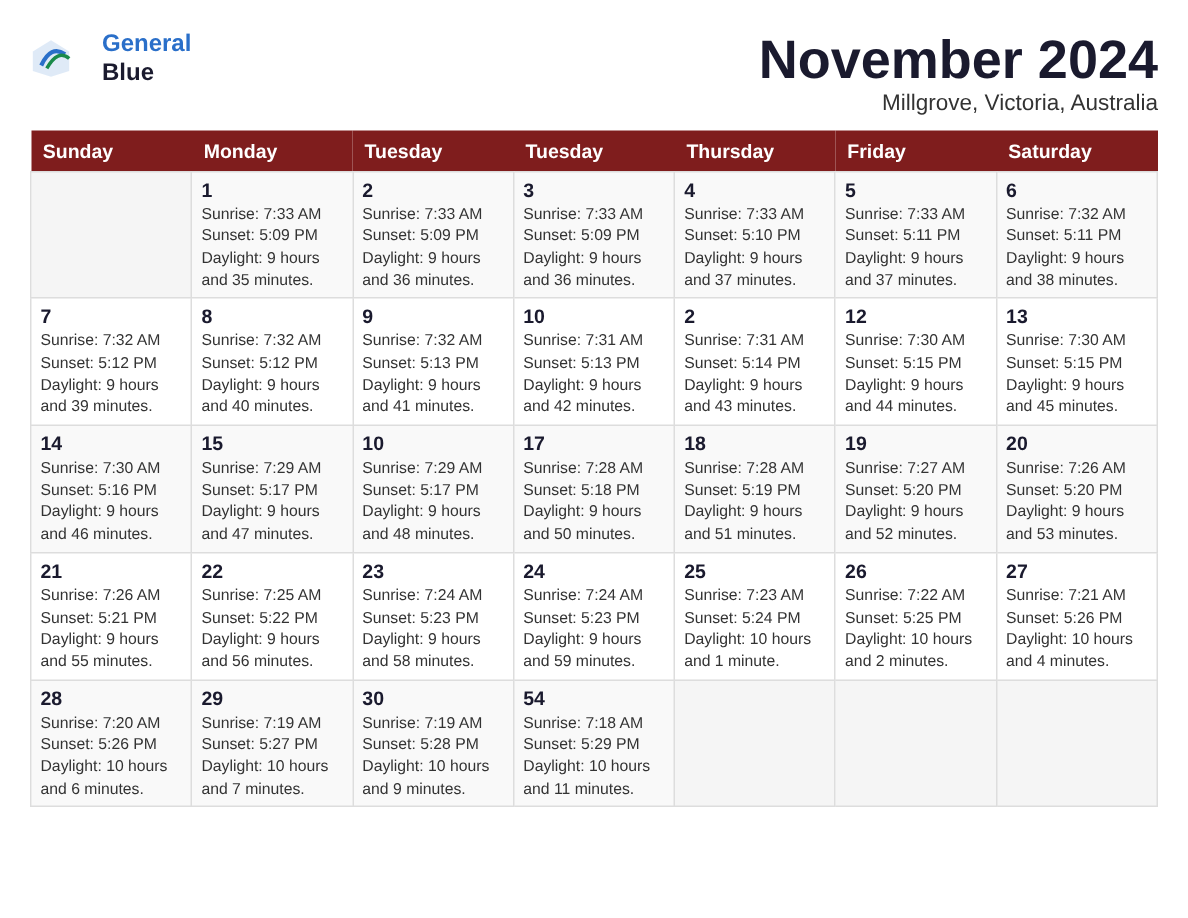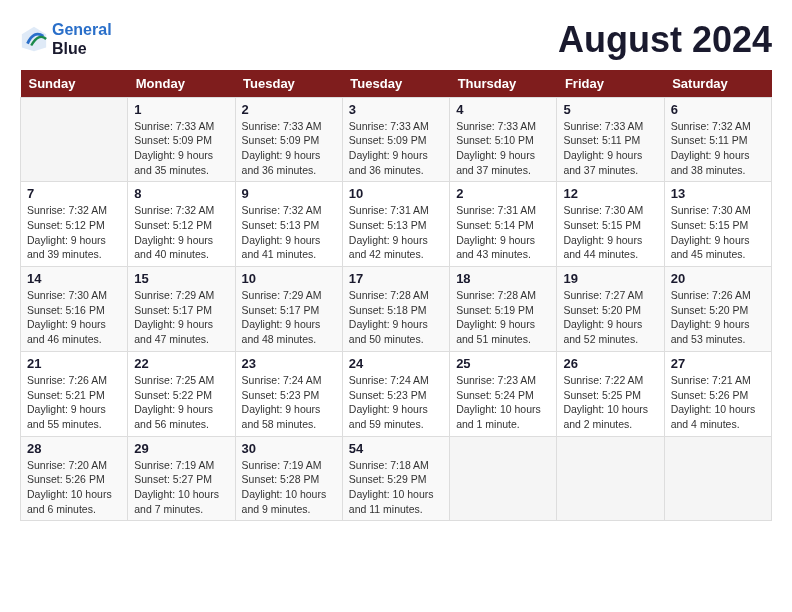--- a/index.html
+++ b/index.html
@@ -12,21 +12,21 @@
     }
     .header-area {
       display: flex;
       justify-content: space-between;
       align-items: flex-start;
       margin-bottom: 10px;
     }
     .logo {
       display: flex;
       align-items: center;
-      gap: 4px;
+      gap: 20px;
     }
     .logo-text {
       font-size: 16px;
       font-weight: bold;
       color: #1a1a2e;
       line-height: 1.2;
     }
     .logo-text span {
       color: #2a6fc9;
     }
@@ -98,21 +98,22 @@
       <polygon points="15,2 28,10 28,24 15,28 2,24 2,10" fill="#2a6fc9" opacity="0.15"></polygon>
       <path d="M8,20 Q15,5 25,12" stroke="#2a6fc9" stroke-width="3" fill="none"></path>
       <path d="M12,22 Q20,8 28,15" stroke="#1a8a4a" stroke-width="2.5" fill="none"></path>
     </svg>
     <div class="logo-text">
       <div><span>General</span></div>
       <div>Blue</div>
     </div>
   </div>
   <div class="title-area">
-    <div class="month-title">August 2024</div>
+    <div class="month-title">November 2024</div>
+    <div class="location">Millgrove, Victoria, Australia</div>
   </div>
 </div>
 
 <table>
   <thead>
     <tr id="weekday-header">
         <th>Sunday</th>
         <th>Monday</th>
         <th>Tuesday</th>
         <th>Tuesday</th>

